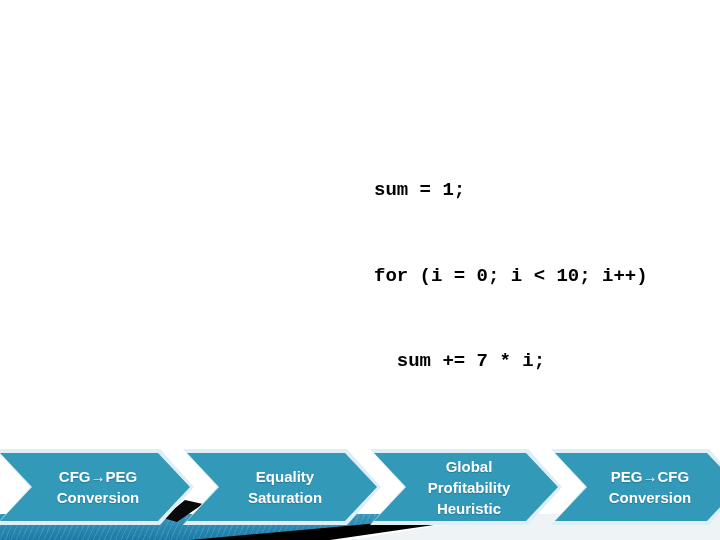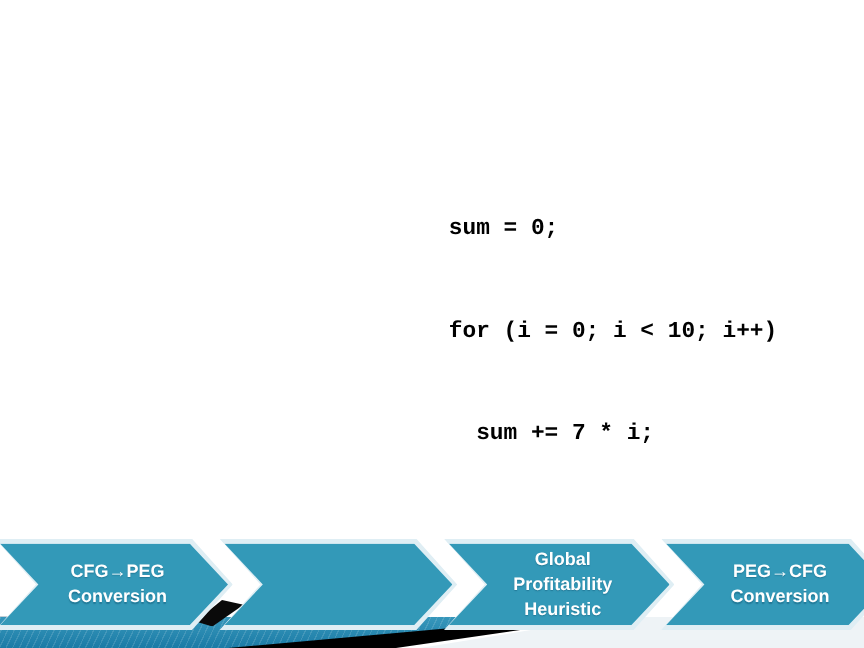--- a/index.html
+++ b/index.html
@@ -165,21 +165,21 @@
   .c2 { left: 370px; width: 192px; }
   .c3 { left: 551px; width: 192px; }
 </style>
 </head>
 <body>
 
 <div id="slide">
 
 
   <div id="code-block">
-    <span class="code-line">sum = 0;</span>
+    <span class="code-line">sum = 1;</span>
     <span class="code-line">for (i = 0; i &lt; 10; i++)</span>
     <span class="code-line">  sum += 7 * i;</span>
   </div>
 
   <div class="band">
     <div class="band-shadow-left"></div>
     <div class="band-blue"></div>
     <div class="band-white"></div>
     <div class="band-black"></div>
   </div>
@@ -189,20 +189,21 @@
 
     <div class="chevron first c0">
       <div class="chev-outer"></div>
       <div class="chev-inner"></div>
       <div class="chev-label">CFG→PEG<br>Conversion</div>
     </div>
 
     <div class="chevron c1">
       <div class="chev-outer"></div>
       <div class="chev-inner"></div>
+      <div class="chev-label">Equality<br>Saturation</div>
     </div>
 
     <div class="chevron c2">
       <div class="chev-outer"></div>
       <div class="chev-inner"></div>
       <div class="chev-label">Global<br>Profitability<br>Heuristic</div>
     </div>
 
     <div class="chevron c3">
       <div class="chev-outer"></div>

